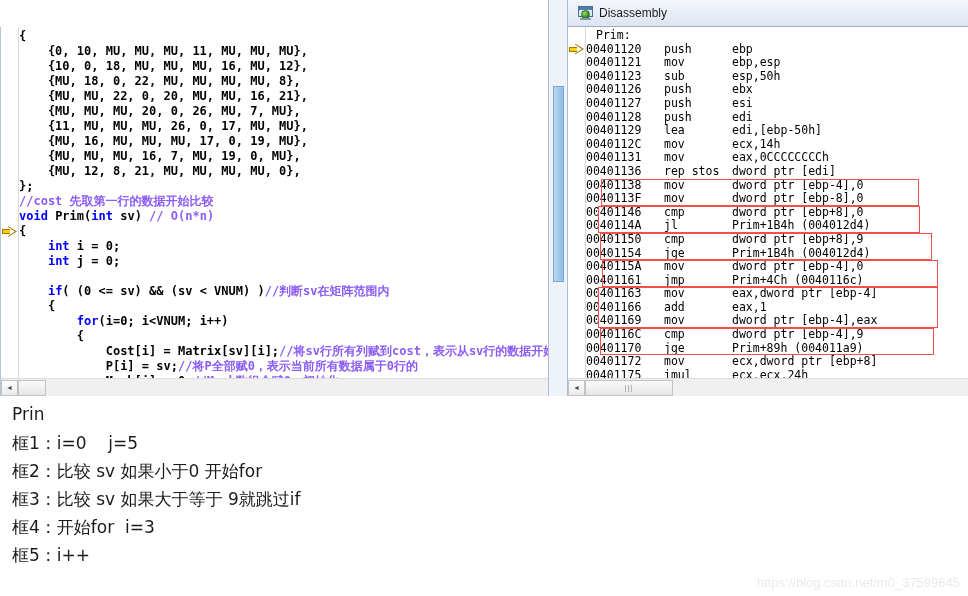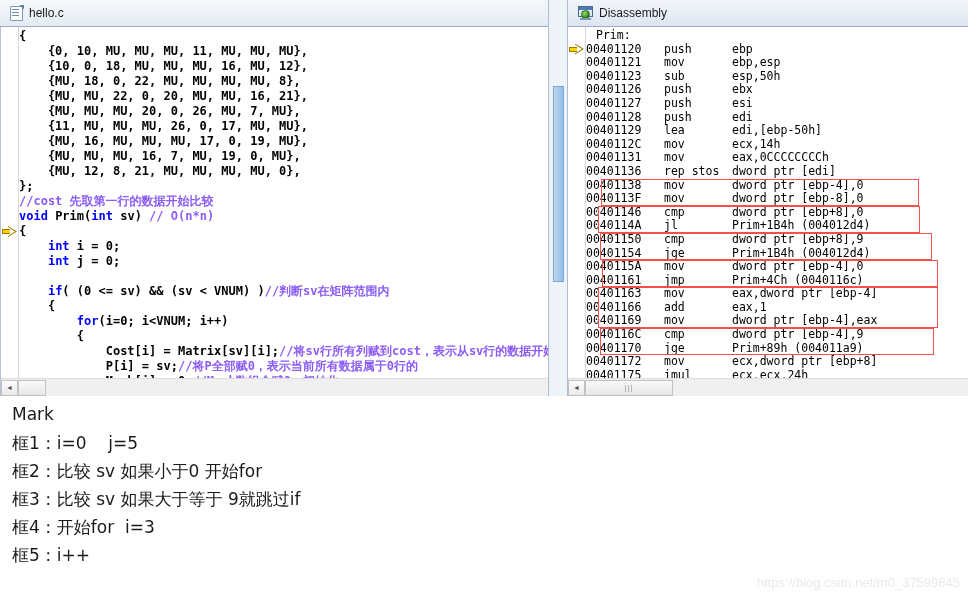--- a/index.html
+++ b/index.html
@@ -287,28 +287,20 @@
     font-family: "Liberation Sans", sans-serif;
     white-space: pre;
   }
 </style>
 </head>
 <body>
 
 <div id="panes">
 
   <div class="pane" id="pane-source">
-    <div class="pane-tabstrip">
-      <div class="tab">
-        <span class="icon-file">
-            <span class="corner"></span>
-          </span>
-        <span class="tab-label">hello.c</span>
-      </div>
-    </div>
     <div class="pane-body">
       <div class="gutter"></div>
       <div class="run-arrow" id="src-arrow" style="left: 1px; top: 199px;">
         <span class="shaft"></span>
           <span class="headout"></span>
       </div>
       <div class="codearea" id="src-code"><div class="ln"><span>{</span></div><div class="ln"><span>    {0, 10, MU, MU, MU, 11, MU, MU, MU},</span></div><div class="ln"><span>    {10, 0, 18, MU, MU, MU, 16, MU, 12},</span></div><div class="ln"><span>    {MU, 18, 0, 22, MU, MU, MU, MU, 8},</span></div><div class="ln"><span>    {MU, MU, 22, 0, 20, MU, MU, 16, 21},</span></div><div class="ln"><span>    {MU, MU, MU, 20, 0, 26, MU, 7, MU},</span></div><div class="ln"><span>    {11, MU, MU, MU, 26, 0, 17, MU, MU},</span></div><div class="ln"><span>    {MU, 16, MU, MU, MU, 17, 0, 19, MU},</span></div><div class="ln"><span>    {MU, MU, MU, 16, 7, MU, 19, 0, MU},</span></div><div class="ln"><span>    {MU, 12, 8, 21, MU, MU, MU, MU, 0},</span></div><div class="ln"><span>};</span></div><div class="ln"><span class="cmt">//cost 先取第一行的数据开始比较</span></div><div class="ln"><span class="kw">void</span><span> Prim(</span><span class="kw">int</span><span> sv) </span><span class="cmt">// O(n*n)</span></div><div class="ln"><span>{</span></div><div class="ln"><span>    </span><span class="kw">int</span><span> i = 0;</span></div><div class="ln"><span>    </span><span class="kw">int</span><span> j = 0;</span></div><div class="ln"><span></span></div><div class="ln"><span>    </span><span class="kw">if</span><span>( (0 &lt;= sv) &amp;&amp; (sv &lt; VNUM) )</span><span class="cmt">//判断sv在矩阵范围内</span></div><div class="ln"><span>    {</span></div><div class="ln"><span>        </span><span class="kw">for</span><span>(i=0; i&lt;VNUM; i++)</span></div><div class="ln"><span>        {</span></div><div class="ln"><span>            Cost[i] = Matrix[sv][i];</span><span class="cmt">//将sv行所有列赋到cost，表示从sv行的数据开始处</span></div><div class="ln"><span>            P[i] = sv;</span><span class="cmt">//将P全部赋0，表示当前所有数据属于0行的</span></div><div class="ln"><span>            Mark[i] = 0;</span><span class="cmt">//Mark数组全赋0，初始化</span></div><div class="ln"><span>        }</span></div></div>
       <div class="hscroll">
         <div class="hs-btn">◄</div>
         <div class="hs-thumb" style="width:28px"></div>
@@ -348,20 +340,20 @@
         </div>
       <div class="hscroll">
         <div class="hs-btn">◄</div>
         <div class="hs-thumb" style="width:88px">|||</div>
       </div>
     </div>
   </div>
 </div>
 
 <div id="notes">
-  <div class="note" style="top:8px">Mark</div>
+  <div class="note" style="top:8px">Prin</div>
   <div class="note" style="top:36px">框1：i=0    j=5</div>
   <div class="note" style="top:64px">框2：比较 sv 如果小于0 开始for</div>
   <div class="note" style="top:92px">框3：比较 sv 如果大于等于 9就跳过if</div>
   <div class="note" style="top:120px">框4：开始for  i=3</div>
   <div class="note" style="top:148px">框5：i++</div>
   <div id="watermark">https://blog.csdn.net/m0_37599645</div>
 </div>
 
 </body></html>

